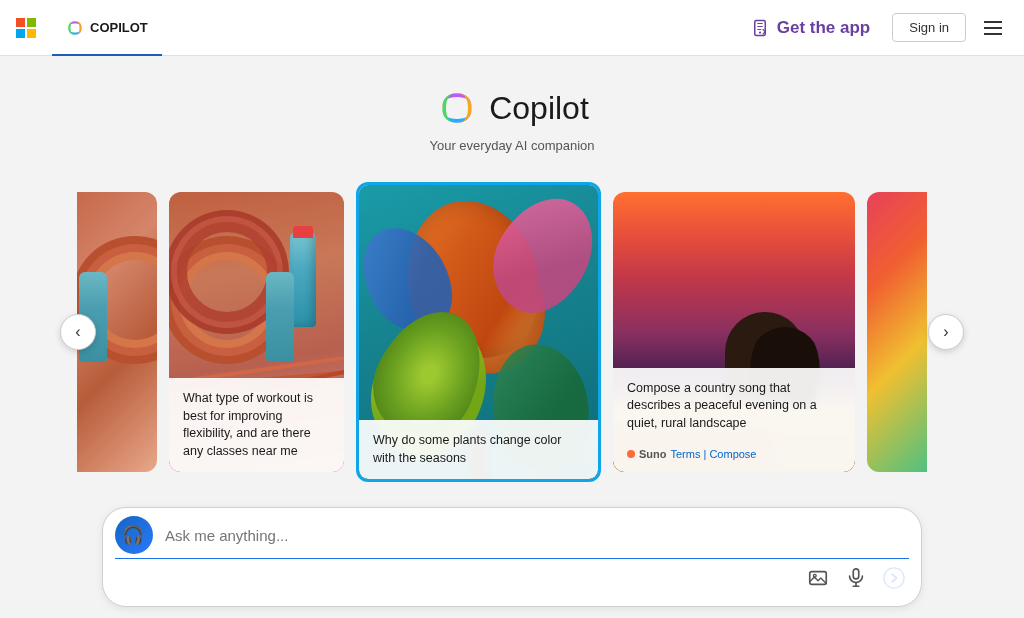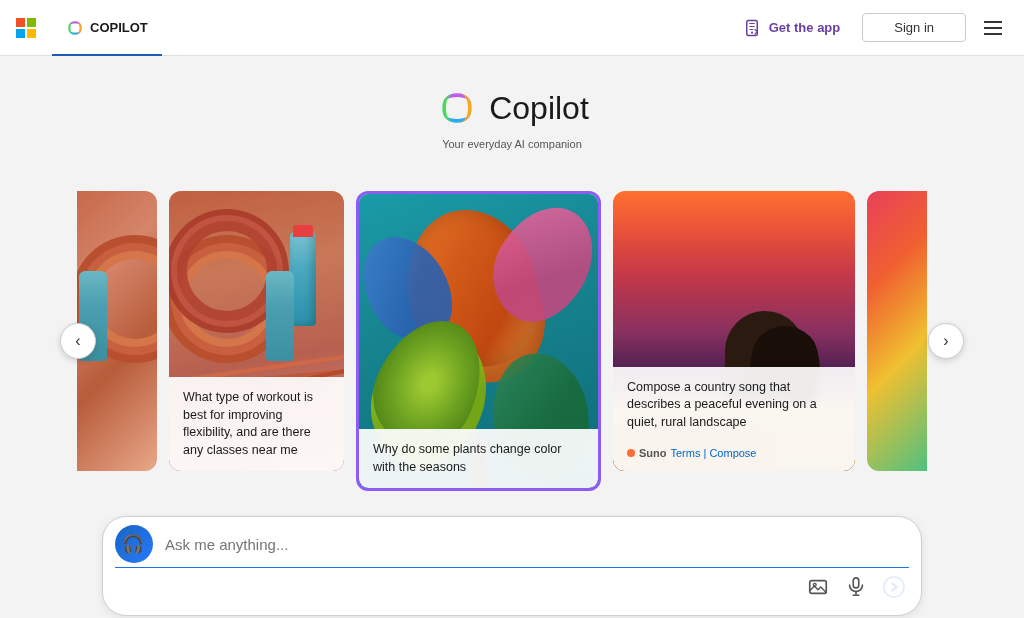--- a/index.html
+++ b/index.html
@@ -100,37 +100,37 @@
       margin-left: auto;
       display: flex;
       align-items: center;
       gap: 12px;
     }
     .get-app-btn {
       display: flex;
       align-items: center;
       gap: 8px;
       color: #6b3fa0;
-      font-size: 13px;
+      font-size: 17px;
       font-weight: 600;
       cursor: pointer;
       background: none;
       border: none;
       padding: 6px 10px;
     }
     .get-app-icon {
       width: 18px;
       height: 18px;
       display: flex;
       align-items: center;
       justify-content: center;
       color: #6b3fa0;
     }
     .sign-in-btn {
-      padding: 6px 31px;
+      padding: 6px 16px;
       border: 1px solid #ccc;
       border-radius: 4px;
       background: #fff;
       font-size: 13px;
       cursor: pointer;
       color: #333;
     }
     .hamburger-btn {
       background: none;
       border: none;
@@ -161,38 +161,38 @@
       align-items: center;
       gap: 10px;
       margin-bottom: 8px;
     }
     .hero-title {
       font-size: 32px;
       font-weight: 400;
       color: #1a1a1a;
     }
     .hero-subtitle {
-      font-size: 11px;
+      font-size: 13px;
       color: #555;
-      margin-bottom: 36px;
+      margin-bottom: 24px;
     }
 
     
     .carousel-container {
       position: relative;
       width: 100%;
       display: flex;
       align-items: center;
       justify-content: center;
       margin-bottom: 20px;
       height: 310px;
     }
     .carousel-track {
       display: flex;
-      align-items: flex-start;
+      align-items: center;
       gap: 12px;
       width: 870px;
       overflow: hidden;
       position: relative;
     }
 
     .carousel-btn {
       position: absolute;
       z-index: 10;
       width: 36px;
@@ -218,21 +218,21 @@
       flex-shrink: 0;
       cursor: pointer;
     }
     .card-small {
       width: 175px;
       height: 280px;
     }
     .card-large {
       width: 245px;
       height: 300px;
-      border: 3px solid #8b5cf6;
+      border: 3px solid #0ea5e9;
     }
     .card-medium {
       width: 242px;
       height: 280px;
     }
 
     
     .card-img {
       width: 100%;
       height: 100%;

